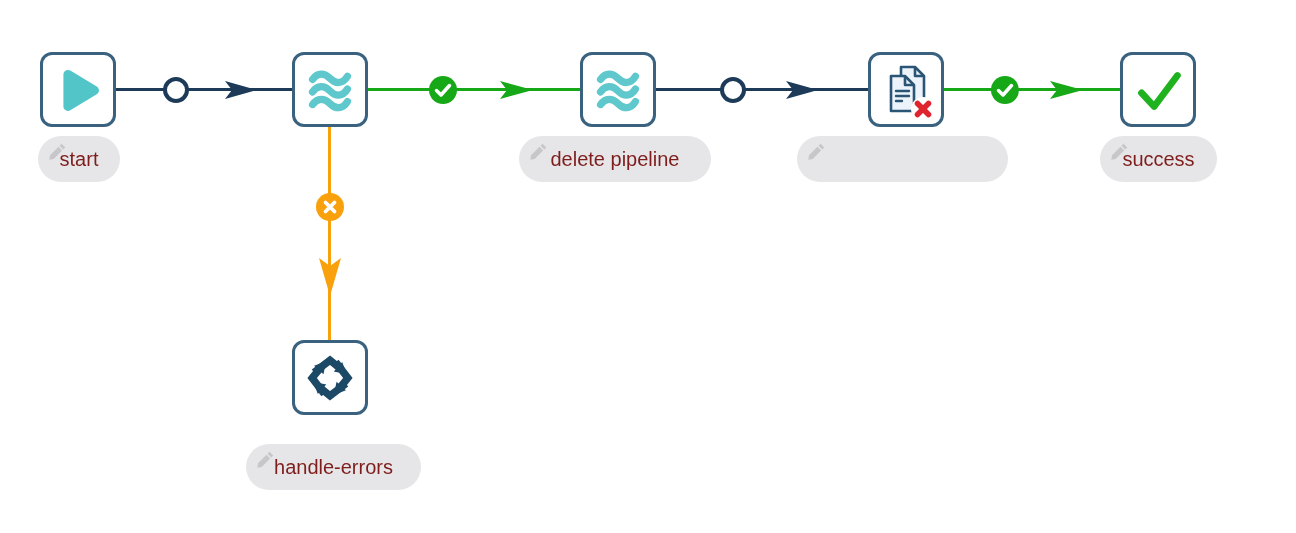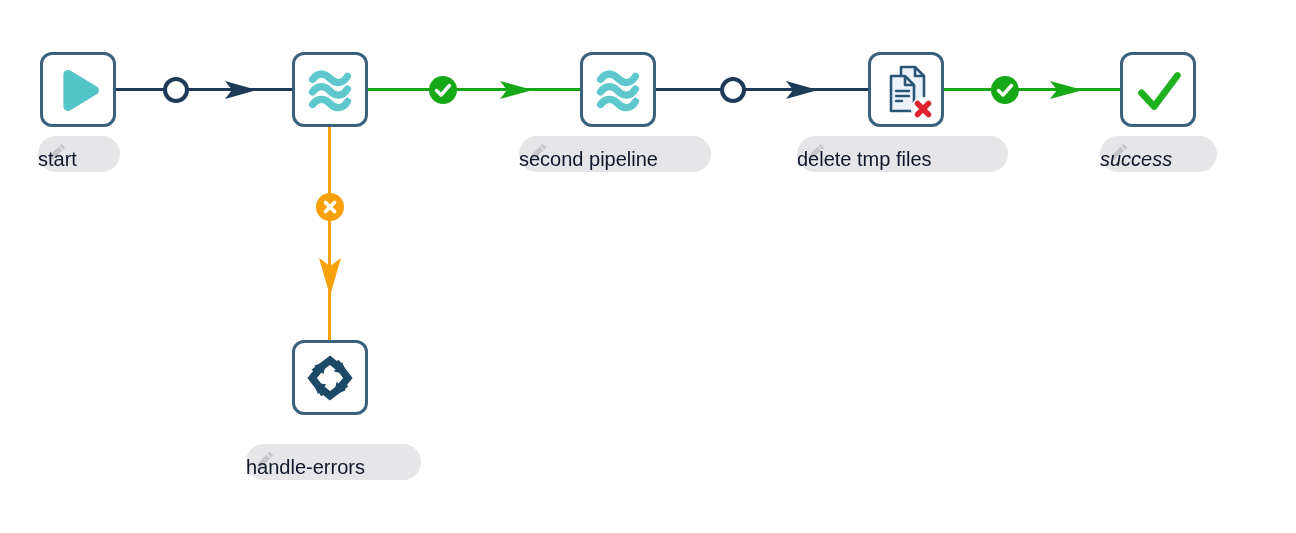--- a/index.html
+++ b/index.html
@@ -46,26 +46,27 @@
     border-radius: 50%;
     display: flex; align-items: center; justify-content: center;
   }
   .badge.green-bg  { background: #17a817; }
   .badge.orange-bg { background: #f9a10d; }
   .arrow { position: absolute; }
   
   .pill {
     position: absolute;
     top: 136px;
-    height: 36px;
+    height: 46px;
     border-radius: 23px;
     background: rgba(228, 228, 230, 0.92);
-    color: #0f172a;
+    color: #7f1d1d;
     font-size: 20px;
     line-height: 46px;
+    text-align: center;
     white-space: nowrap;
   }
   .pill .pencil {
     position: absolute;
     left: 8px; top: 5px;
     width: 22px; height: 22px;
   }
   .pill span { position: relative; }
 </style>
 </head>
@@ -184,31 +185,30 @@
       <path d="M13.6 6.4 L17.6 10.4 L8.4 19.6 L3.6 20.4 L4.4 15.6 Z M14.8 5.2 L17 3 L21 7 L18.8 9.2 Z" fill="#c7c7cb"></path>
     </svg>
     <span>start</span>
   </div>
 
 
   <div class="pill" style="left:519px; width:192px;">
     <svg class="pencil" viewBox="0 0 24 24">
       <path d="M13.6 6.4 L17.6 10.4 L8.4 19.6 L3.6 20.4 L4.4 15.6 Z M14.8 5.2 L17 3 L21 7 L18.8 9.2 Z" fill="#c7c7cb"></path>
     </svg>
-    <span>second pipeline</span>
+    <span>delete pipeline</span>
   </div>
 
   <div class="pill" style="left:797px; width:211px;">
     <svg class="pencil" viewBox="0 0 24 24">
       <path d="M13.6 6.4 L17.6 10.4 L8.4 19.6 L3.6 20.4 L4.4 15.6 Z M14.8 5.2 L17 3 L21 7 L18.8 9.2 Z" fill="#c7c7cb"></path>
     </svg>
-    <span>delete tmp files</span>
-  </div>
-
-  <div class="pill" style="left:1100px; width:117px;font-style:italic;">
+  </div>
+
+  <div class="pill" style="left:1100px; width:117px;">
     <svg class="pencil" viewBox="0 0 24 24">
       <path d="M13.6 6.4 L17.6 10.4 L8.4 19.6 L3.6 20.4 L4.4 15.6 Z M14.8 5.2 L17 3 L21 7 L18.8 9.2 Z" fill="#c7c7cb"></path>
     </svg>
     <span>success</span>
   </div>
 
   <div class="pill" style="left:246px; top:444px; width:175px;">
     <svg class="pencil" viewBox="0 0 24 24">
       <path d="M13.6 6.4 L17.6 10.4 L8.4 19.6 L3.6 20.4 L4.4 15.6 Z M14.8 5.2 L17 3 L21 7 L18.8 9.2 Z" fill="#c7c7cb"></path>
     </svg>

